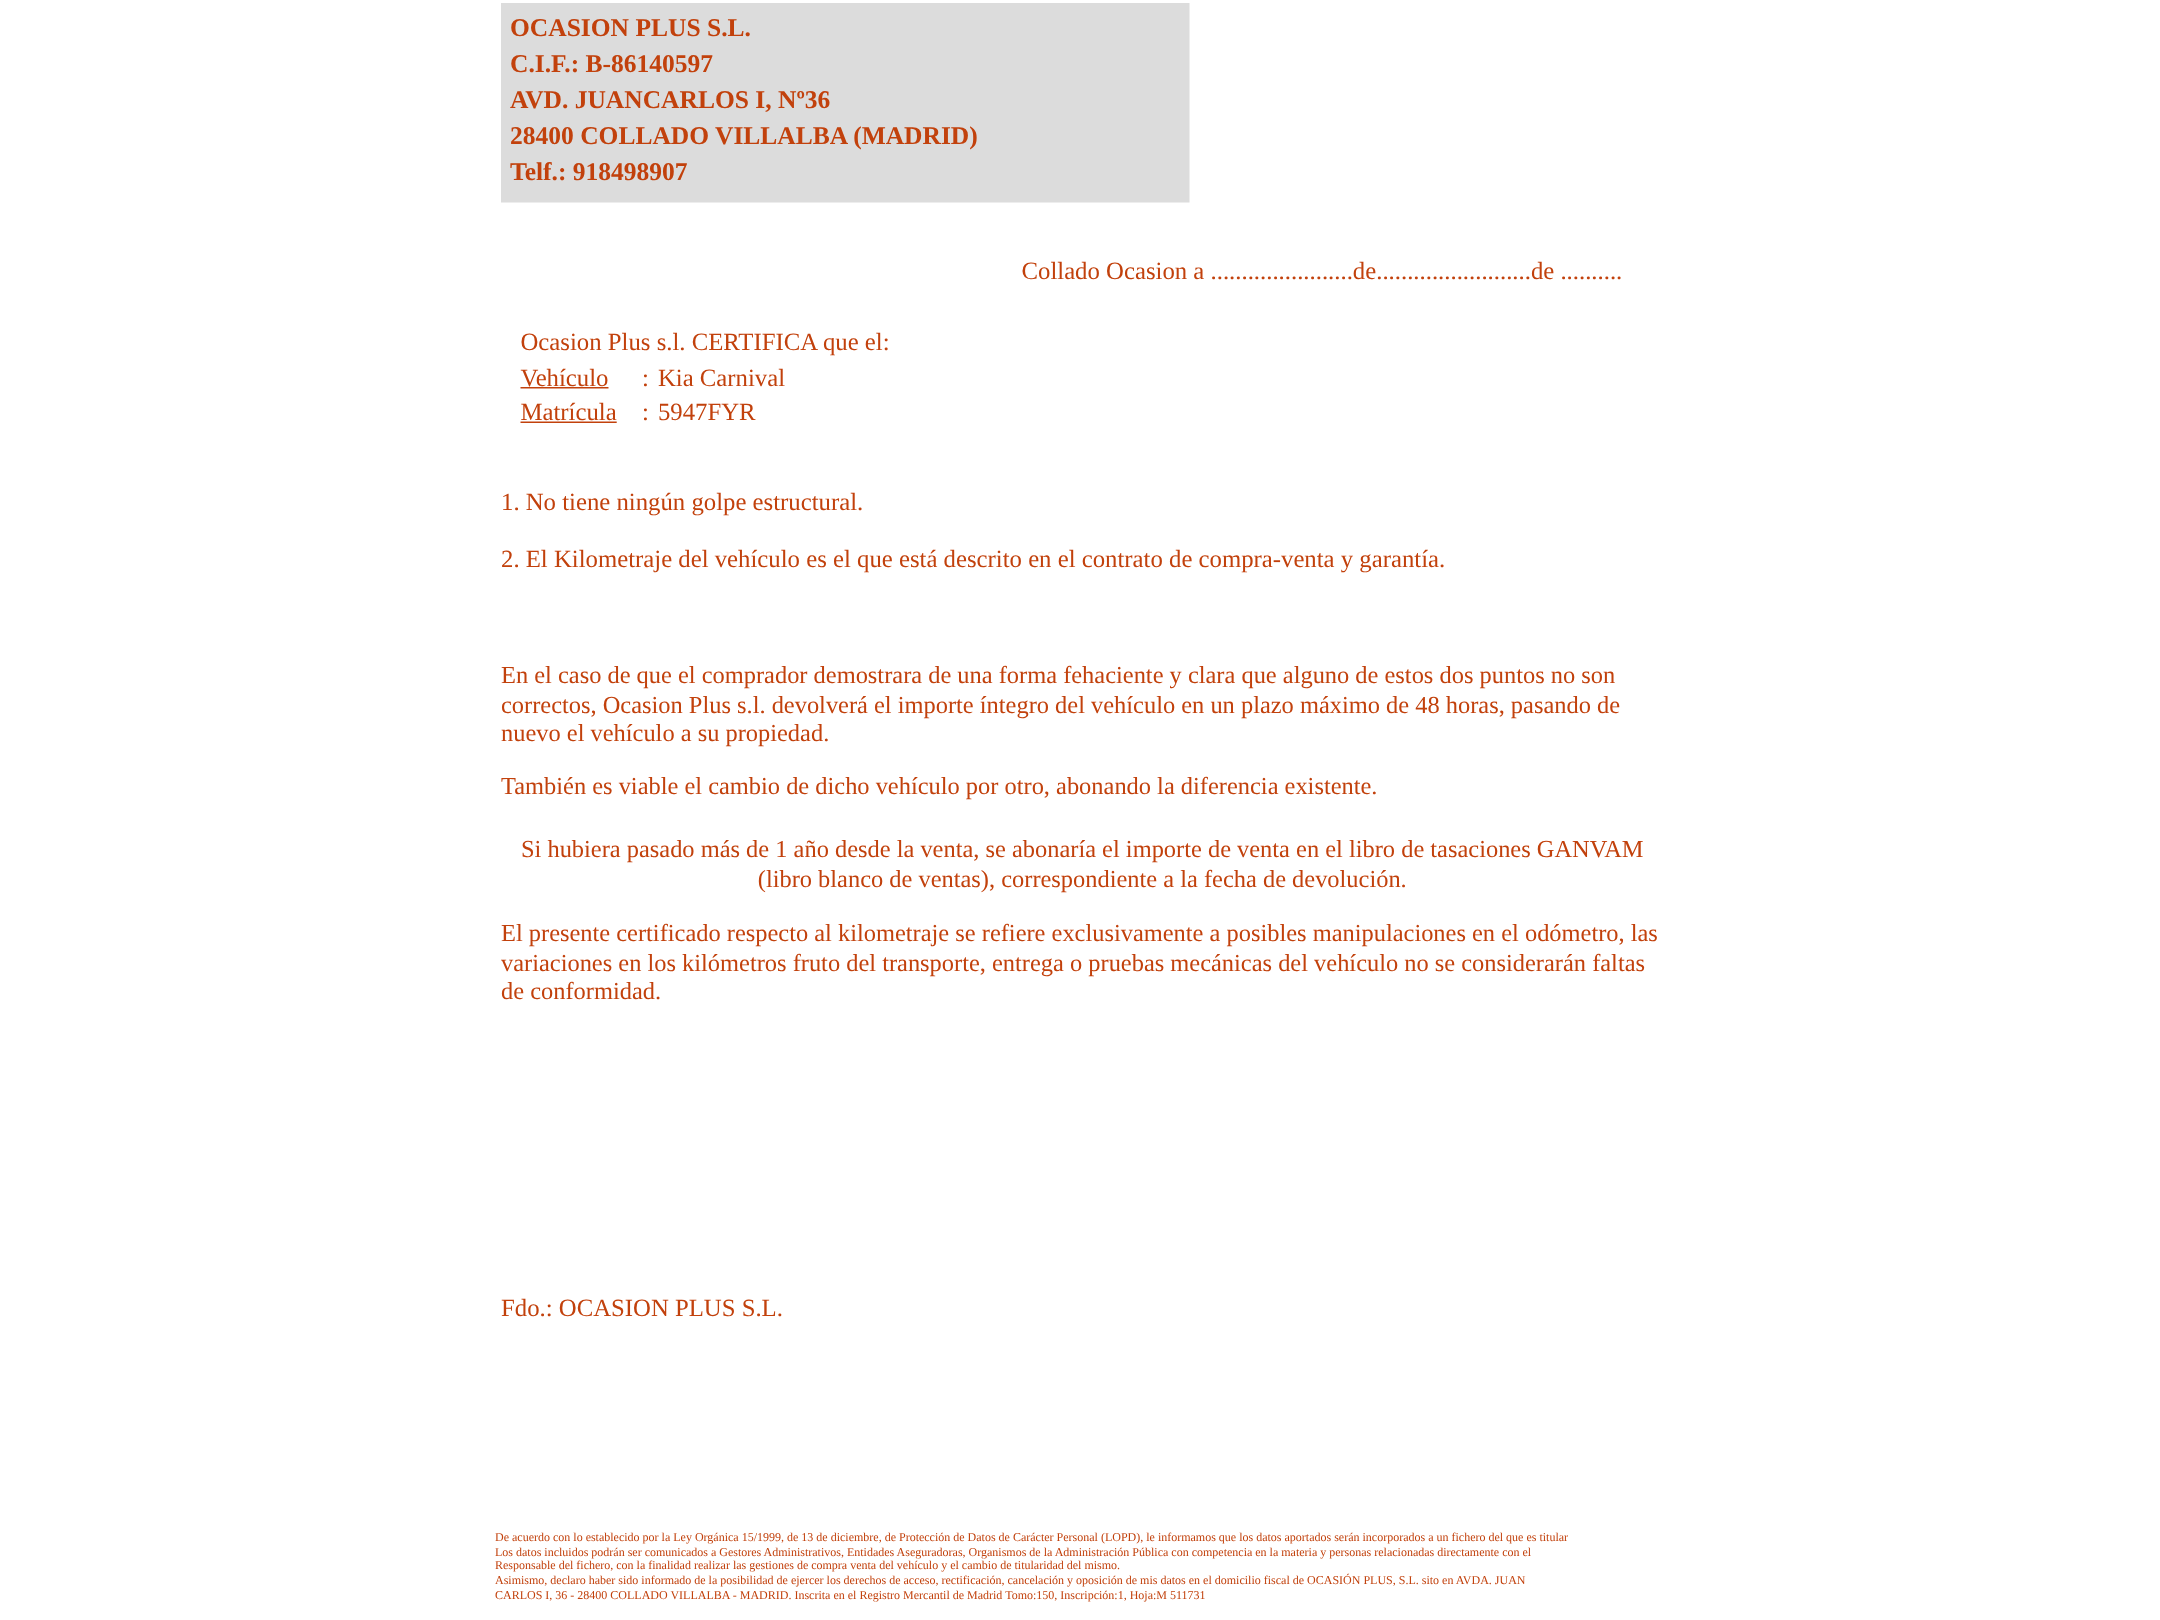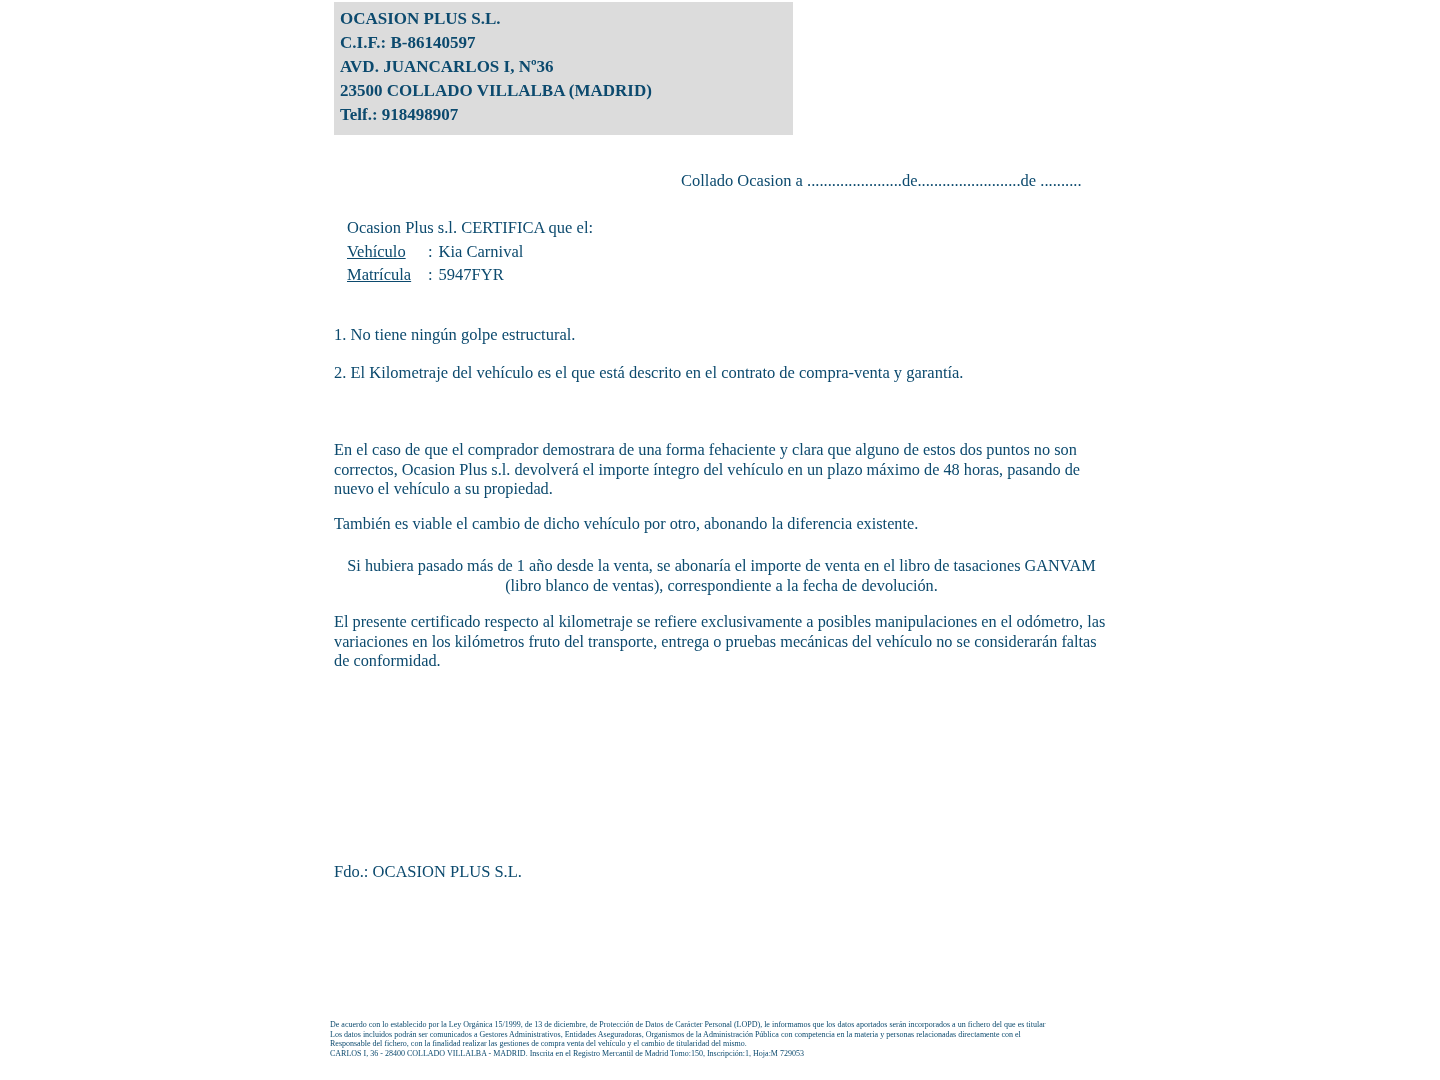--- a/index.html
+++ b/index.html
@@ -5,21 +5,21 @@
   html, body {
     margin: 0;
     padding: 0;
     background: #ffffff;
   }
   .page {
     position: relative;
     width: 1440px;
     height: 1080px;
     background: #ffffff;
-    color: #0c4a6e;
+    color: #c2410c;
     font-family: "Liberation Serif", "DejaVu Serif", serif;
     overflow: hidden;
   }
   .header-box {
     position: absolute;
     left: 334px;
     top: 2px;
     width: 459px;
     box-sizing: border-box;
     background: #dcdcdc;
@@ -96,21 +96,21 @@
 </style>
 </head>
 <body>
 
 <div class="page">
 
   <div class="header-box">
     <div class="hline">OCASION PLUS S.L.</div>
     <div class="hline">C.I.F.: B-86140597</div>
     <div class="hline">AVD. JUANCARLOS I, Nº36</div>
-    <div class="hline">23500 COLLADO VILLALBA (MADRID)</div>
+    <div class="hline">28400 COLLADO VILLALBA (MADRID)</div>
     <div class="hline">Telf.: 918498907</div>
   </div>
 
   <div class="date-line">Collado Ocasion a .......................de.........................de ..........</div>
 
   <div class="certify-block">
     <div>Ocasion Plus s.l. CERTIFICA que el:</div>
     <div class="certify-field">
       <span class="label">Vehículo</span><span class="sep">:</span><span>Kia Carnival</span>
     </div>
@@ -126,16 +126,17 @@
   <div class="para para2">También es viable el cambio de dicho vehículo por otro, abonando la diferencia existente.</div>
   <div class="para para3">Si hubiera pasado más de 1 año desde la venta, se abonaría el importe de venta en el libro de tasaciones GANVAM (libro blanco de ventas), correspondiente a la fecha de devolución.</div>
   <div class="para para4">El presente certificado respecto al kilometraje se refiere exclusivamente a posibles manipulaciones en el odómetro, las variaciones en los kilómetros fruto del transporte, entrega o pruebas mecánicas del vehículo no se considerarán faltas de conformidad.</div>
 
   <div class="signature">Fdo.: OCASION PLUS S.L.</div>
 
   <div class="footer">
     <div class="fline">De acuerdo con lo establecido por la Ley Orgánica 15/1999, de 13 de diciembre, de Protección de Datos de Carácter Personal (LOPD), le informamos que los datos aportados serán incorporados a un fichero del que es titular</div>
     <div class="fline">Los datos incluidos podrán ser comunicados a Gestores Administrativos, Entidades Aseguradoras, Organismos de la Administración Pública con competencia en la materia y personas relacionadas directamente con el</div>
     <div class="fline">Responsable del fichero, con la finalidad realizar las gestiones de compra venta del vehículo y el cambio de titularidad del mismo.</div>
-    <div class="fline">CARLOS I, 36 - 28400 COLLADO VILLALBA - MADRID. Inscrita en el Registro Mercantil de Madrid Tomo:150, Inscripción:1, Hoja:M 729053</div>
+    <div class="fline">Asimismo, declaro haber sido informado de la posibilidad de ejercer los derechos de acceso, rectificación, cancelación y oposición de mis datos en el domicilio fiscal de OCASIÓN PLUS, S.L. sito en AVDA. JUAN</div>
+    <div class="fline">CARLOS I, 36 - 28400 COLLADO VILLALBA - MADRID. Inscrita en el Registro Mercantil de Madrid Tomo:150, Inscripción:1, Hoja:M 511731</div>
   </div>
 
 </div>
 
 </body></html>

